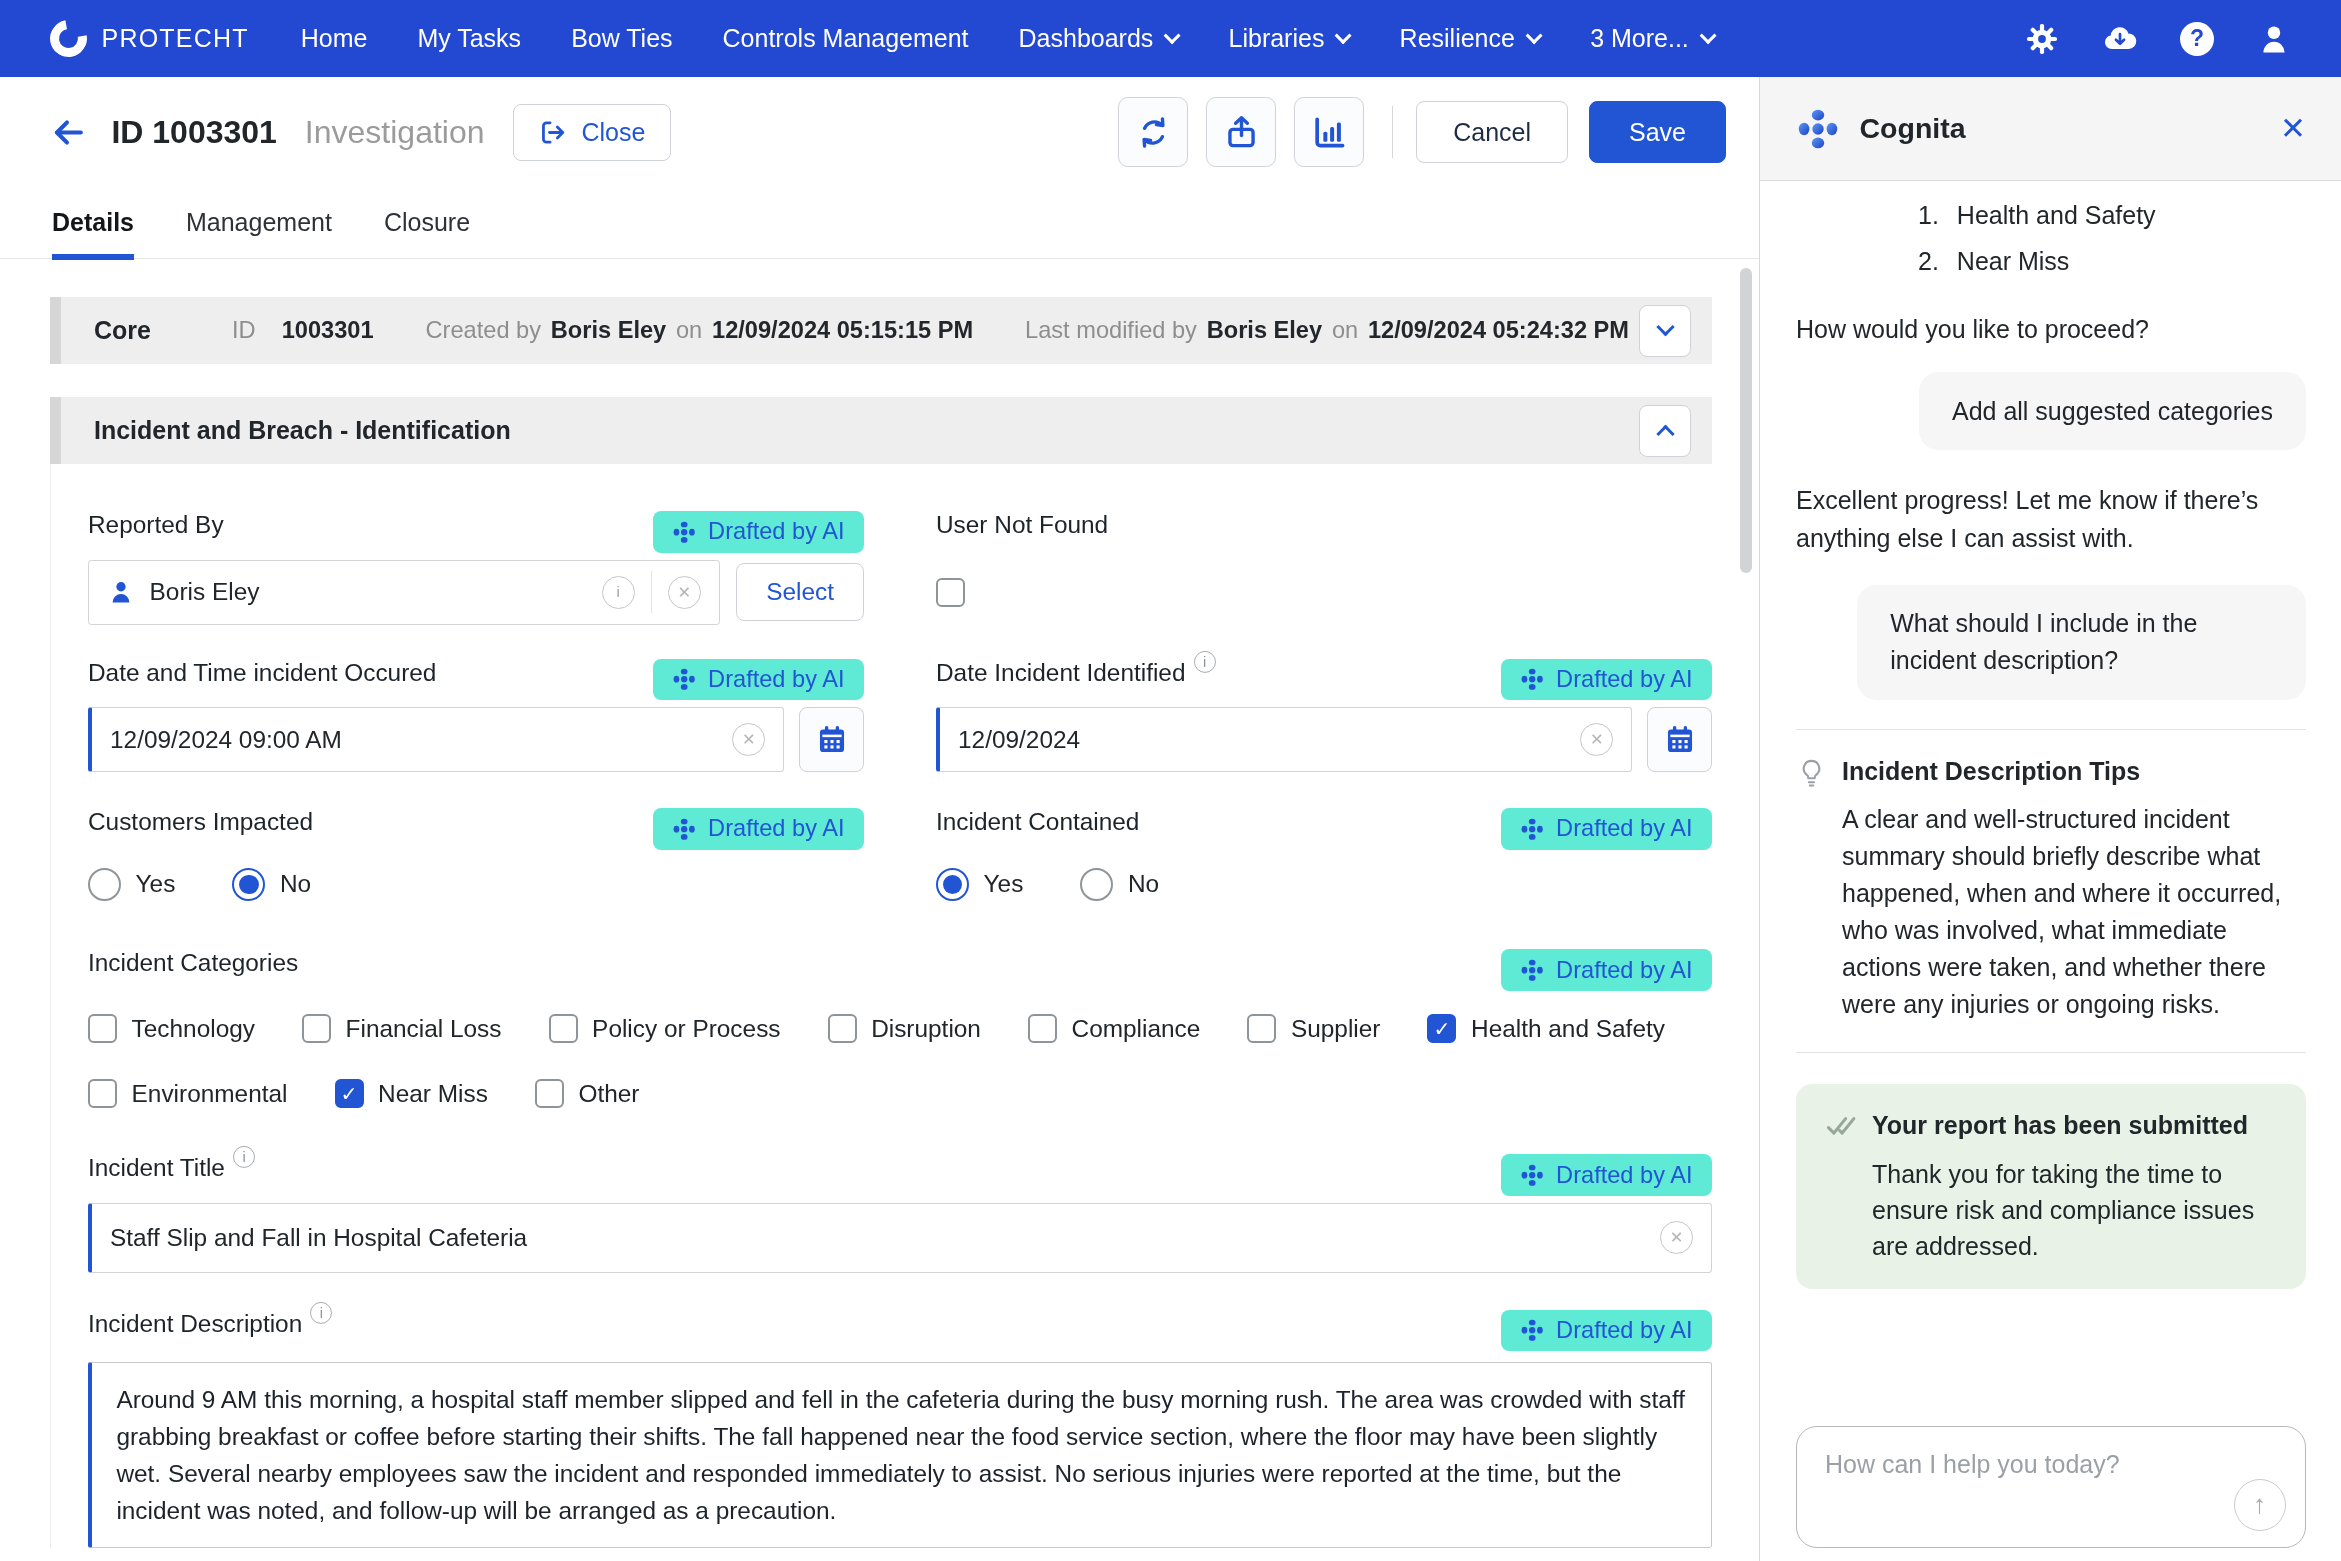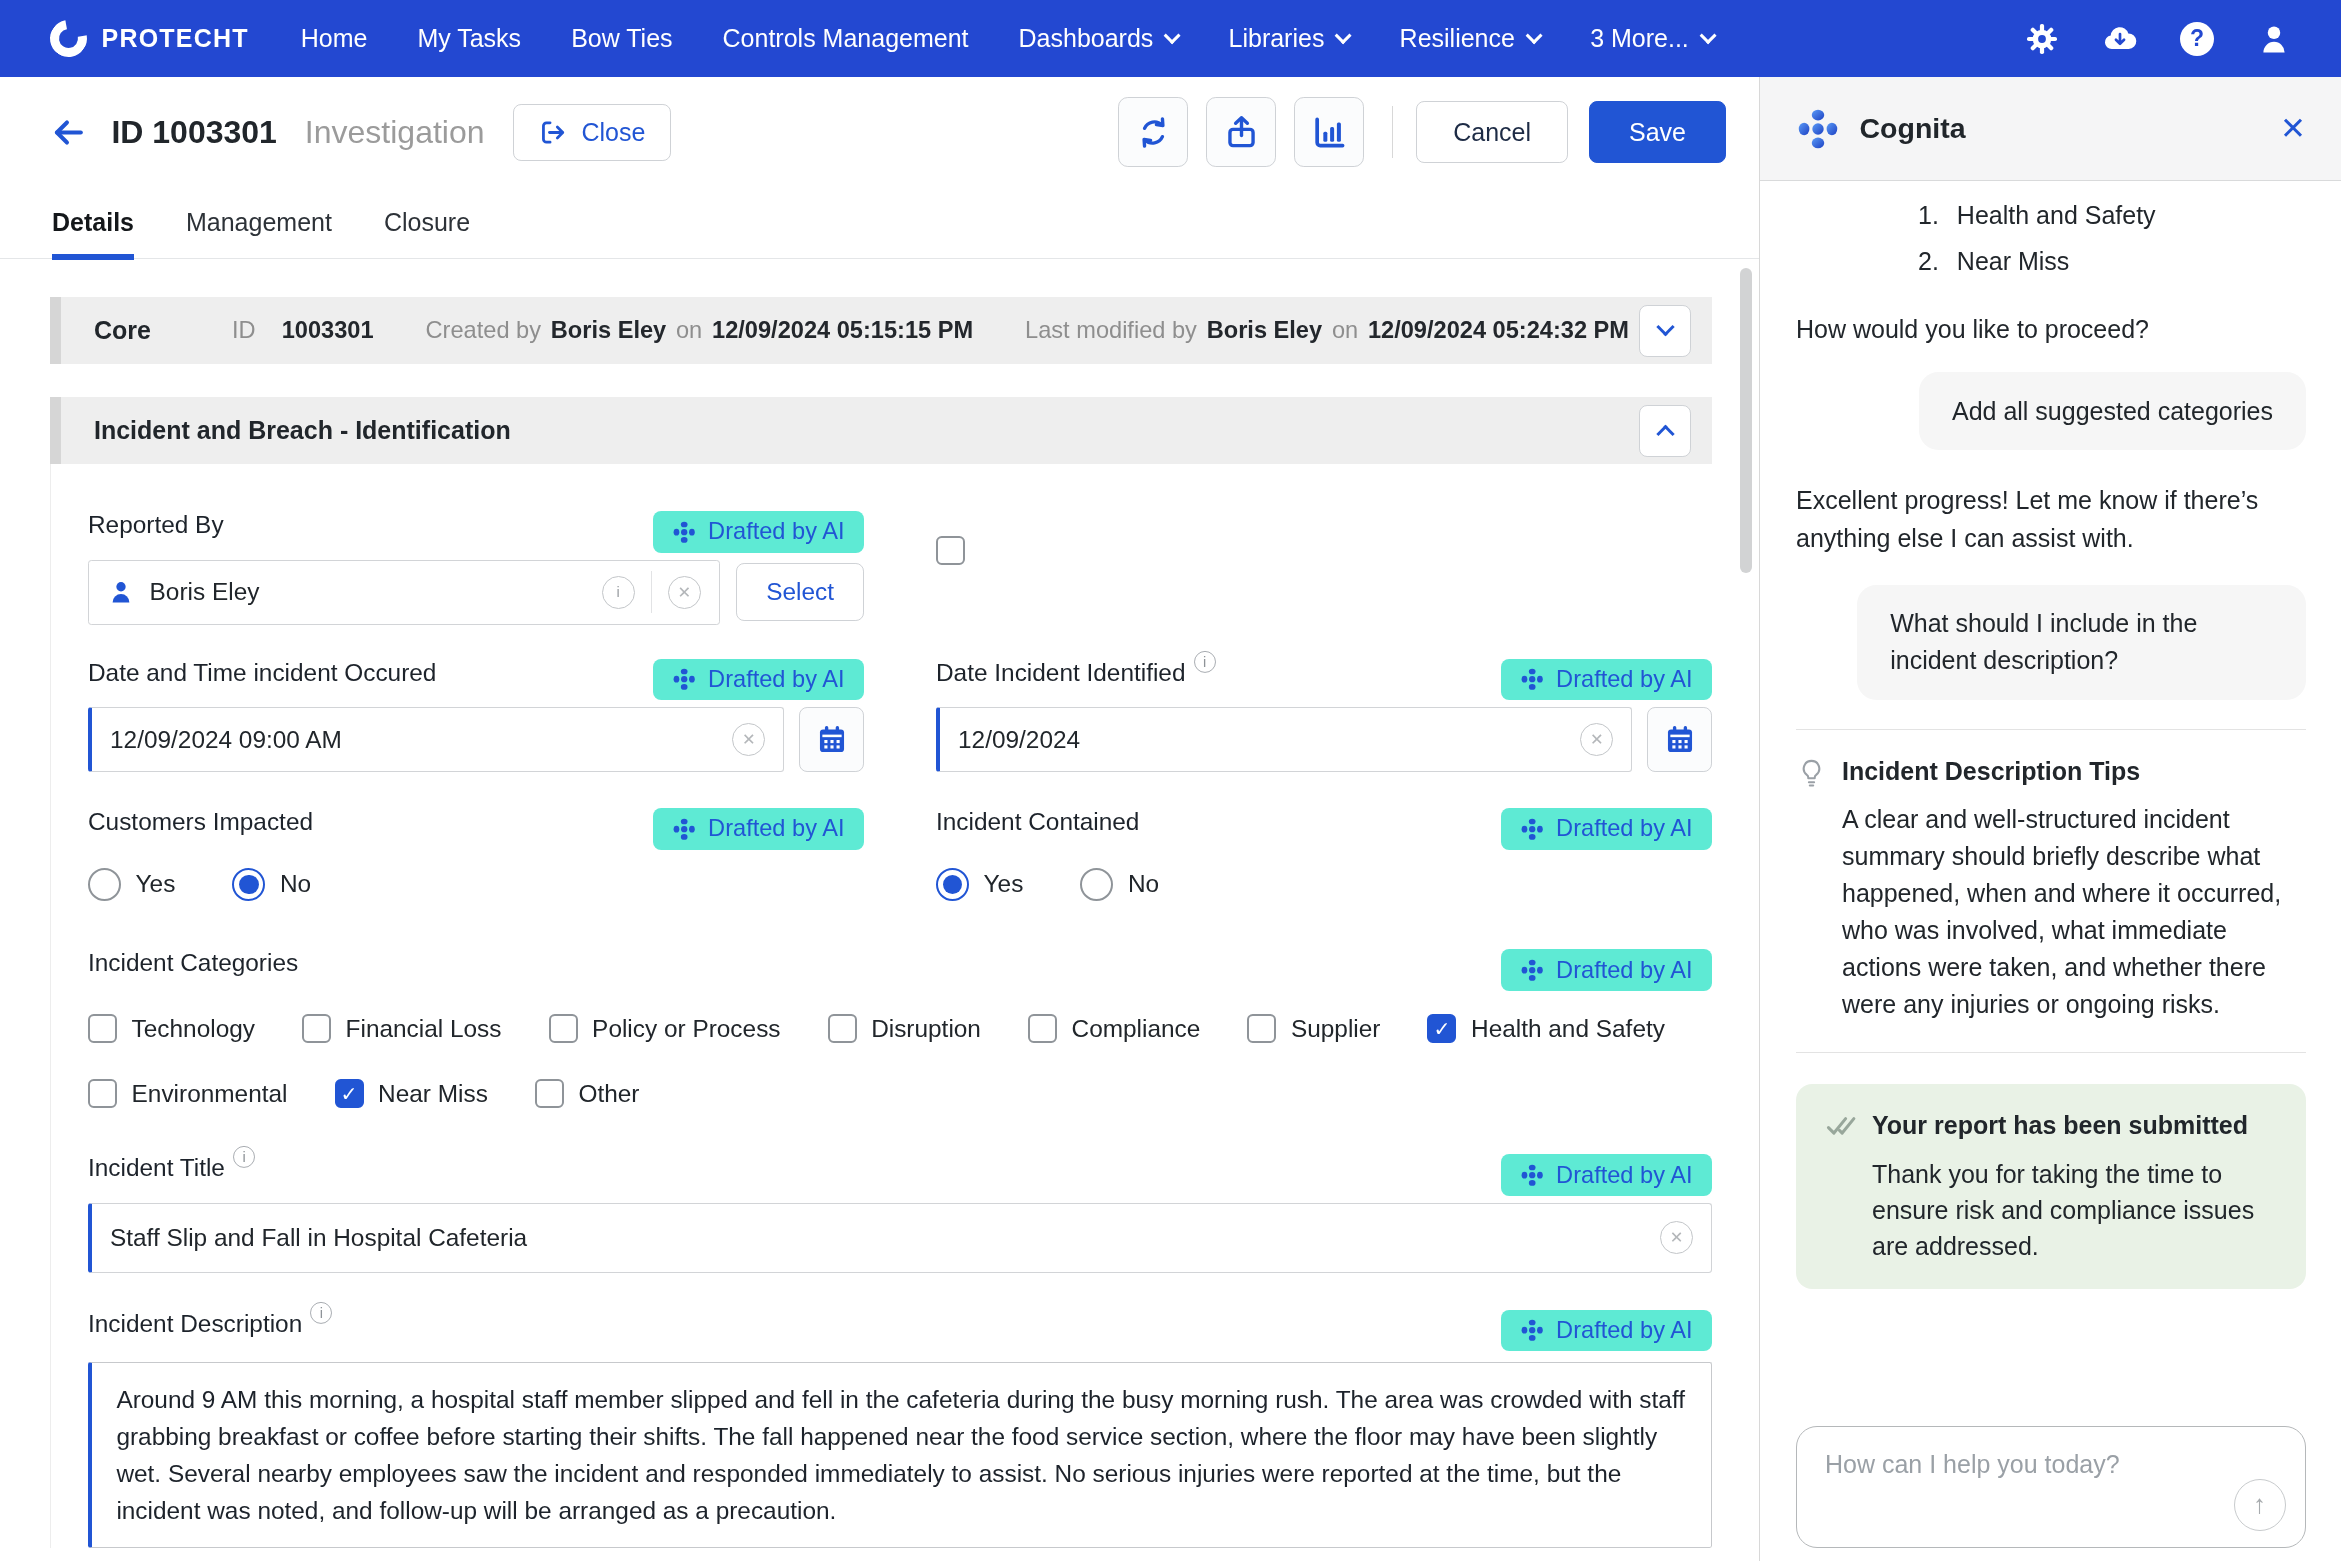--- a/index.html
+++ b/index.html
@@ -6,21 +6,21 @@
   html,body { width:2342px; height:1561px; }
   body {
     font-family: "Liberation Sans", sans-serif;
     color:#21262b; background:#ffffff; overflow:hidden; font-size:24.4px;
   }
   
   .navbar { height:77px; background:#2348d1; display:flex; align-items:center; padding:0 50px; }
   .brand { display:flex; align-items:center; gap:14.6px; margin-right:52px; }
   .brand-mark { width:37px; height:37px; border:9px solid #fff; border-radius:50%;
     border-top-color:transparent; transform:rotate(35deg); }
-  .brand-name { color:#fff; font-weight:bold; font-size:25px; letter-spacing:1.2px; }
+  .brand-name { color:#fff; font-weight:normal; font-size:25px; letter-spacing:1.2px; }
   .nav-links { display:flex; align-items:center; gap:50px; color:#fff; font-size:25px; }
   .nav-item { display:flex; align-items:center; gap:13px; cursor:pointer; white-space:nowrap;text-align:right; }
   .chev-w { width:12.2px; height:12.2px; border-right:3.3px solid #fff; border-bottom:3.3px solid #fff;
     transform:rotate(45deg) translate(-1.6px,-1.6px); }
   .nav-right { margin-left:auto; display:flex; align-items:center; gap:42px; }
   .nav-ic { width:36px; height:36px; display:flex; align-items:center; justify-content:center; }
   .help-circle { width:34px; height:34px; background:#fff; color:#2348d1; border-radius:50%;
     font-weight:bold; font-size:23px; display:flex; align-items:center; justify-content:center; }
   
   .app { display:flex; height:1484px; }
@@ -309,20 +309,23 @@
                 <span class="clear-ic" style="border-color:#c3c6c9;color:#9b9fa3;font-size:14.6px;">i</span>
                 <span class="vsep"></span>
                 <span class="clear-ic">✕</span>
               </div>
               <button class="btn btn-select">
                   <span>Select</span>
                 </button>
             </div>
           </div>
           <div>
+            <div class="label-row">
+              <span class="flabel">User Not Found</span>
+            </div>
             <div class="field-row" style="height:65px;">
               <span class="cb"></span>
             </div>
           </div>
         </div>
 
         <div class="grid2" style="margin-top:34px;">
           <div>
             <div class="label-row">
               <span class="flabel">Date and Time incident Occured</span>

